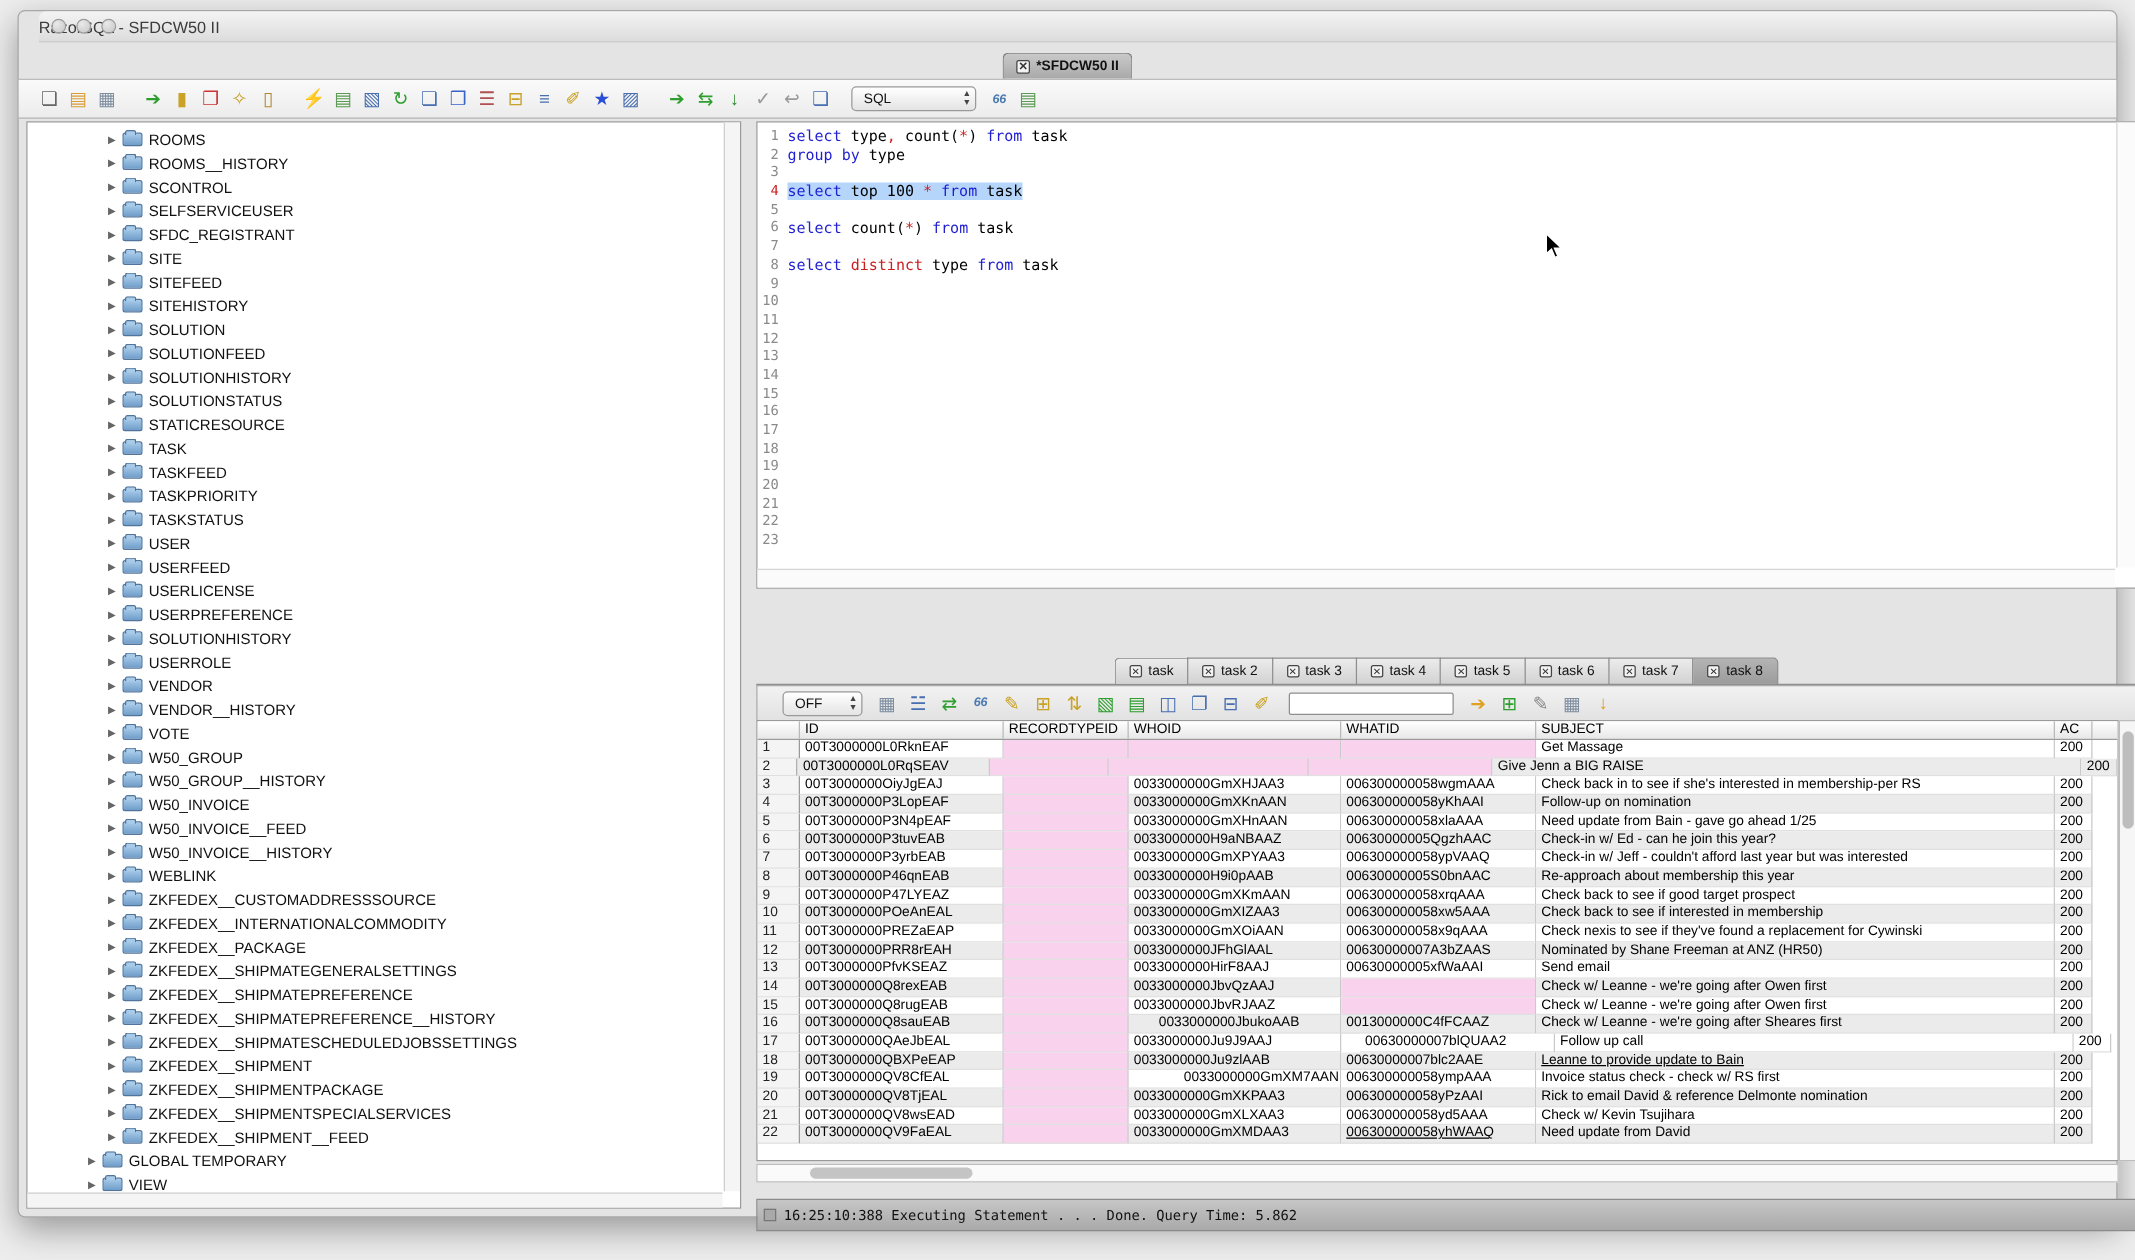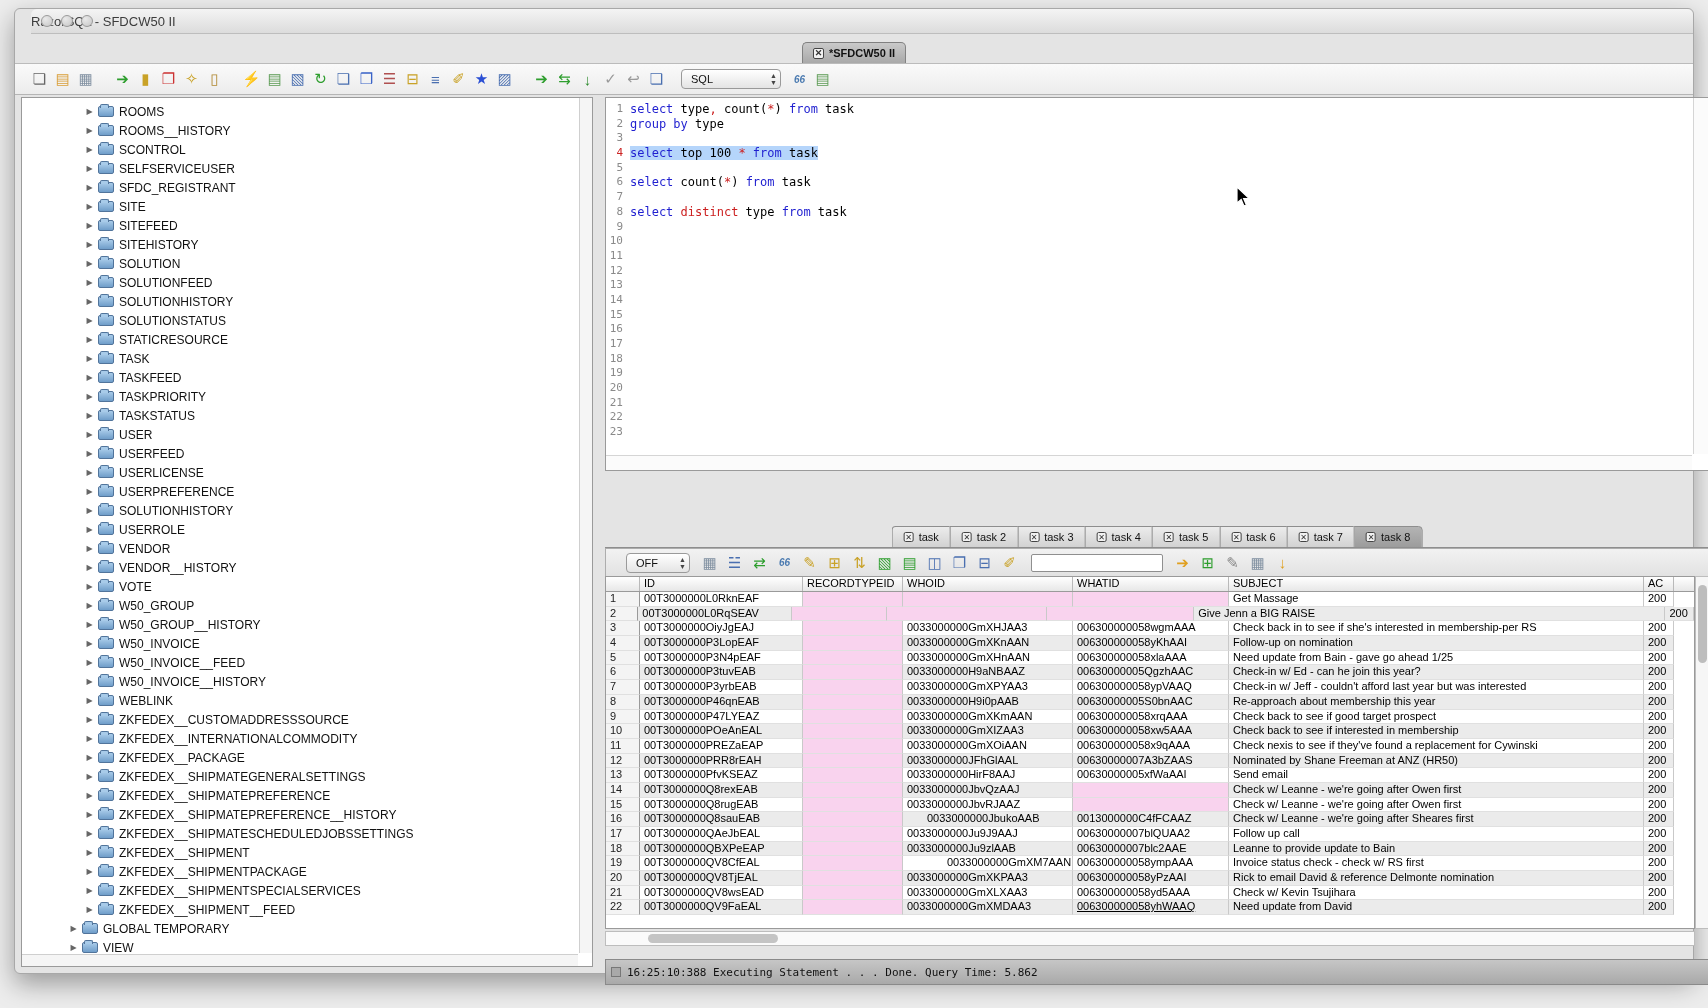--- a/index.html
+++ b/index.html
@@ -668,31 +668,31 @@
             <div class="cell" style="width: 170px; padding-left: 24px;">0033000000JbukoAAB</div>
             <div class="cell" style="width: 156px;">0013000000C4fFCAAZ</div>
             <div class="cell" style="width: 415px;">Check w/ Leanne - we're going after Sheares first</div>
             <div class="cell" style="width: 30px;">200</div>
           </div>
           <div class="g-row">
             <div class="cell rownum" style="width: 34px;">17</div>
             <div class="cell" style="width: 163px;">00T3000000QAeJbEAL</div>
             <div class="cell pink" style="width: 100px;"></div>
             <div class="cell" style="width: 170px;">0033000000Ju9J9AAJ</div>
-            <div class="cell" style="width: 156px;">00630000007blQUAA2</div>
+            <div class="cell" style="width: 156px; margin-left: 15px;">00630000007blQUAA2</div>
             <div class="cell" style="width: 415px;">Follow up call</div>
             <div class="cell" style="width: 30px;">200</div>
           </div>
           <div class="g-row alt">
             <div class="cell rownum" style="width: 34px;">18</div>
             <div class="cell" style="width: 163px;">00T3000000QBXPeEAP</div>
             <div class="cell pink" style="width: 100px;"></div>
             <div class="cell" style="width: 170px;">0033000000Ju9zlAAB</div>
             <div class="cell" style="width: 156px;">00630000007blc2AAE</div>
-            <div class="cell" style="width: 415px;">Leanne to provide update to Bain</div>
+            <div class="cell" style="width: 415px; text-decoration: underline;">Leanne to provide update to Bain</div>
             <div class="cell" style="width: 30px;">200</div>
           </div>
           <div class="g-row">
             <div class="cell rownum" style="width: 34px;">19</div>
             <div class="cell" style="width: 163px;">00T3000000QV8CfEAL</div>
             <div class="cell pink" style="width: 100px;"></div>
             <div class="cell" style="width: 170px; padding-left: 44px;">0033000000GmXM7AAN</div>
             <div class="cell" style="width: 156px;">006300000058ympAAA</div>
             <div class="cell" style="width: 415px;">Invoice status check - check w/ RS first</div>
             <div class="cell" style="width: 30px;">200</div>

